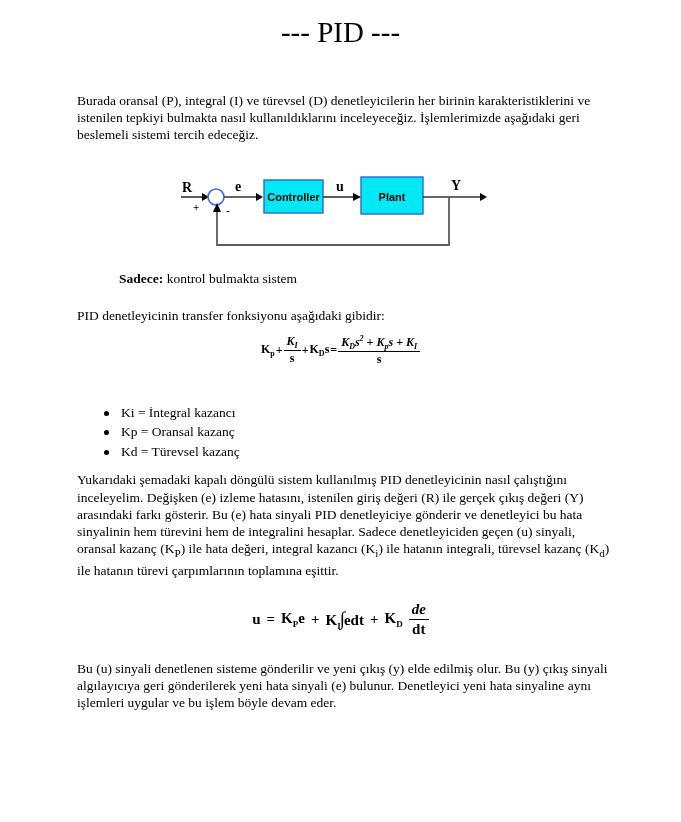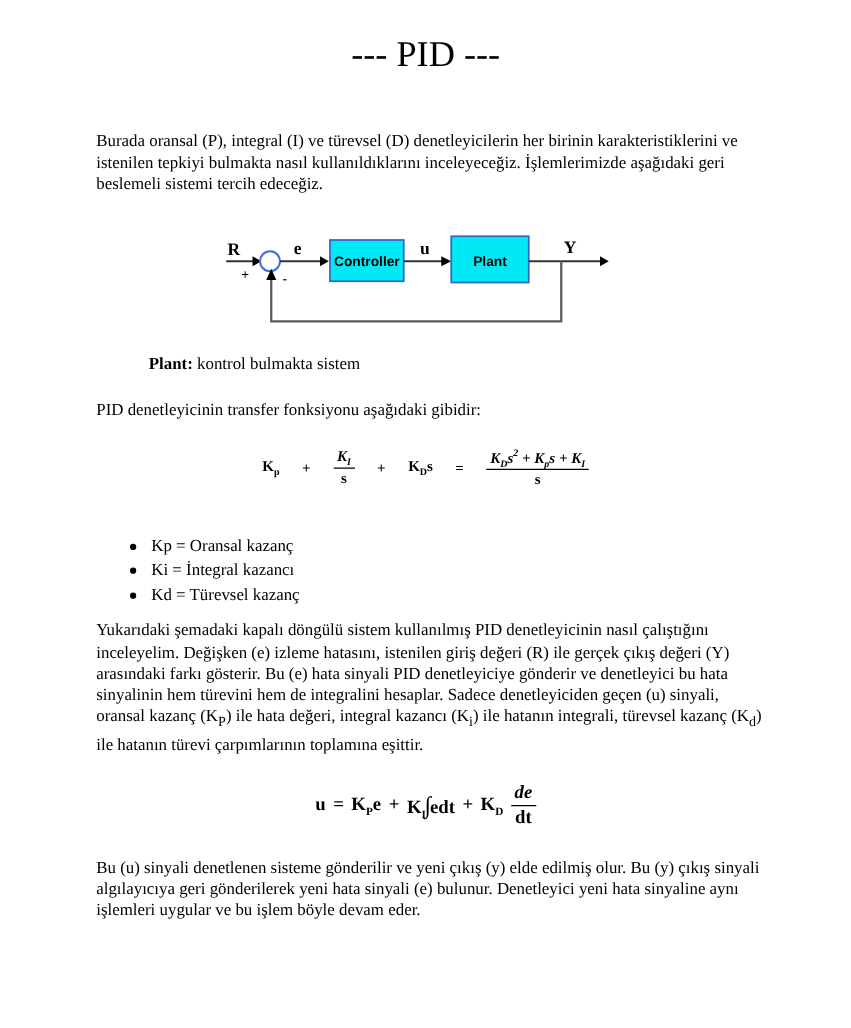--- a/index.html
+++ b/index.html
@@ -7,42 +7,42 @@
     position:relative;
     width:681px; height:822px;
     background:#ffffff;
     font-family:"Liberation Serif", serif;
     font-size:13.5px;
     color:#000;
     overflow:hidden;
     margin:0 auto;
   }
   .doc-title {
-    margin:0; padding-top:28px;
+    margin:0; padding-top:16px;
     text-align:center;
     font-size:29px; line-height:32px;
     font-weight:normal;
   }
   .para { margin:0 70px 0 77px; line-height:17px; text-align:left; }
   .p1 { margin-top:44px; }
   .diagram-wrap { position:relative; margin:31px 0 0 175px; width:340px; height:85px; }
   .wire { stroke:#333333; stroke-width:1.6; fill:none; }
   .fb-wire { stroke:#5a5a5a; stroke-width:1.8; fill:none; }
   .arrow { fill:#000000; stroke:none; }
   .sum-circle { fill:#ffffff; stroke-width:1.6; }
   .sig { font-family:"Liberation Serif", serif; font-weight:bold; font-size:14px; fill:#000; }
   .pm { font-family:"Liberation Serif", serif; font-weight:bold; font-size:11px; fill:#000; }
   .boxlabel { font-family:"Liberation Sans", sans-serif; font-weight:bold; font-size:11px; fill:#000; }
   .box { stroke-width:1.4; }
   .defs-block { margin:11px 0 0 119px; line-height:17.5px; }
   .section-heading { margin:13px 0 0 77px; font-size:22px; line-height:26px; font-weight:bold; }
   .tf-intro { margin:19px 0 0 77px; line-height:17px; }
   .formula-row {
-    margin-top:22px;
-    display:flex; justify-content:center; align-items:center; gap:18px;
+    margin-top:10px;
+    display:flex; justify-content:center; align-items:center; gap:1px;
     font-weight:bold; font-size:12px; font-family:"Liberation Serif", serif;
   }
   .formula-row sub { font-size:8px; }
   .formula-row sup { font-size:8px; }
   .frac { display:inline-flex; flex-direction:column; align-items:center; line-height:1.15; }
   .frac .num { border-bottom:1px solid #000; padding:0 3px;font-style:italic; }
   .frac .den { padding-top:1px; }
   .formula2 { margin-top:22px; font-size:15px; gap:6px; }
   .formula2 sub { font-size:9px; }
   .integral { font-size:19px; font-weight:normal; margin:0 -1px; }
@@ -84,21 +84,21 @@
       <text class="boxlabel" x="217" y="27" text-anchor="middle">Plant</text>
       <line class="wire" x1="248" y1="23" x2="306" y2="23"></line>
       <polygon class="arrow" points="305,19 312,23 305,27"></polygon>
       <text class="sig" x="276" y="16">Y</text>
       <polyline class="fb-wire" points="274,23 274,71 42,71 42,33"></polyline>
       <polygon class="arrow" points="38,38 42,29 46,38"></polygon>
     </svg>
   </div>
 
   <div class="defs-block">
-    <div><b>Plant:</b><span> kontrol bulmakta sistem</span></div>
+    <div><b>Sadece:</b><span> kontrol bulmakta sistem</span></div>
   </div>
 
 
   <p class="para tf-intro">PID denetleyicinin transfer fonksiyonu aşağıdaki gibidir:</p>
 
   <div class="formula-row">
     <span><span>K</span><sub>p</sub></span>
     <span>+</span>
     <span class="frac">
       <span class="num"><span>K</span><sub>I</sub></span>
@@ -107,22 +107,22 @@
     <span>+</span>
     <span><span>K</span><sub>D</sub><span>s</span></span>
     <span>=</span>
     <span class="frac">
       <span class="num"><span>K</span><sub>D</sub><span>s</span><sup>2</sup>&nbsp;<span>+</span>&nbsp;<span>K</span><sub>p</sub><span>s</span>&nbsp;<span>+</span>&nbsp;<span>K</span><sub>I</sub></span>
       <span class="den">s</span>
     </span>
   </div>
 
   <ul class="bullet-list">
+    <li><span class="dot"></span><span>Ki = İntegral kazancı</span></li>
     <li><span class="dot"></span><span>Kp = Oransal kazanç</span></li>
-    <li><span class="dot"></span><span>Ki = İntegral kazancı</span></li>
     <li><span class="dot"></span><span>Kd = Türevsel kazanç</span></li>
   </ul>
 
   <p class="para p2"><span>Yukarıdaki şemadaki kapalı döngülü sistem kullanılmış PID denetleyicinin nasıl çalıştığını inceleyelim. Değişken (e) izleme hatasını, istenilen giriş değeri (R) ile gerçek çıkış değeri (Y) arasındaki farkı gösterir. Bu (e) hata sinyali PID denetleyiciye gönderir ve denetleyici bu hata sinyalinin hem türevini hem de integralini hesaplar. Sadece denetleyiciden geçen (u) sinyali, oransal kazanç (K</span><sub>P</sub><span>) ile hata değeri, integral kazancı (K</span><sub>i</sub><span>) ile hatanın integrali, türevsel kazanç (K</span><sub>d</sub><span>) ile hatanın türevi çarpımlarının toplamına eşittir.</span></p>
 
   <div class="formula-row formula2">
     <span>u</span>
     <span>=</span>
     <span><span>K</span><sub>P</sub><span>e</span></span>
     <span>+</span>

